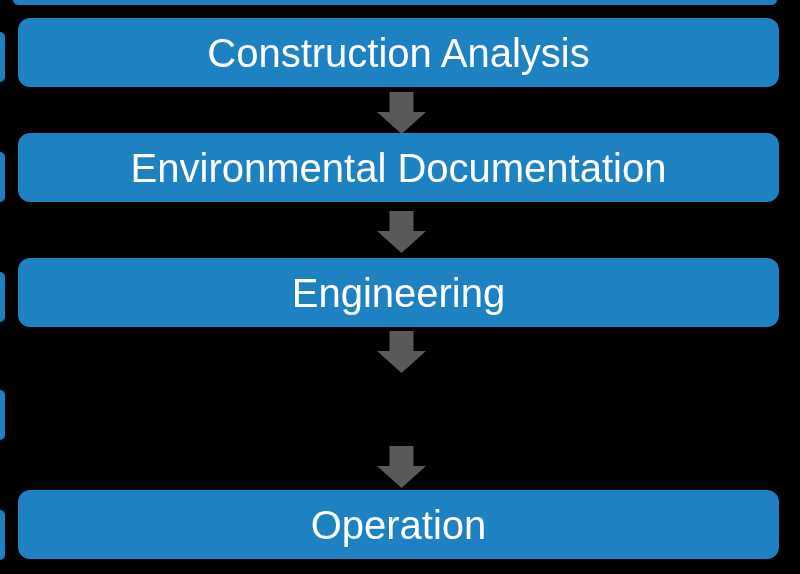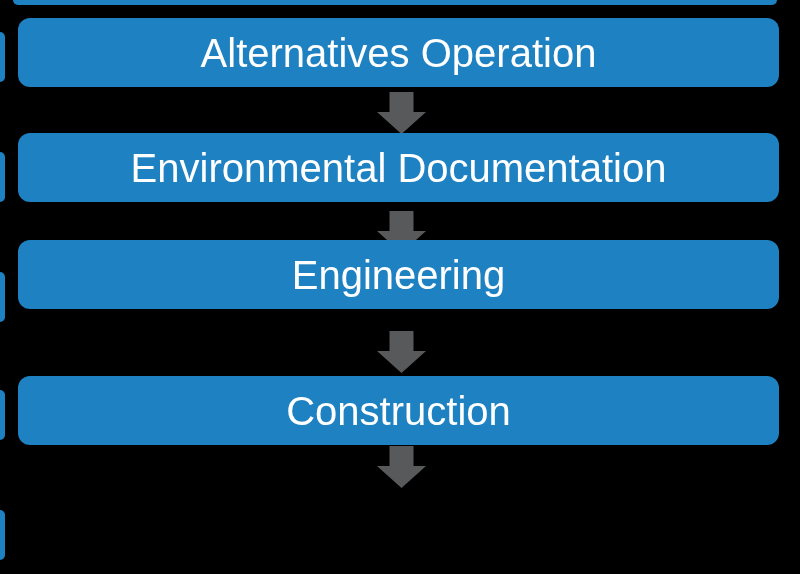--- a/index.html
+++ b/index.html
@@ -22,21 +22,21 @@
     display: flex;
     align-items: center;
     justify-content: center;
     font-size: 40px;
     line-height: 1;
     letter-spacing: 0px;
     white-space: nowrap;
   }
   .step-1 { top: 18px;  }
   .step-2 { top: 133px; }
-  .step-3 { top: 240px; }
+  .step-3 { top: 258px; }
   .step-4 { top: 376px; }
   .step-5 { top: 490px; }
   .arrow {
     position: absolute;
     left: 377px;
     width: 49px;
     height: 42px;
   }
   .arrow polygon { fill: #58595B; }
   .arrow-1 { top: 92px;  }
@@ -72,21 +72,21 @@
 <div class="canvas">
 
   <div class="top-sliver"></div>
   <div class="left-sliver ls-1"></div>
   <div class="left-sliver ls-2"></div>
   <div class="left-sliver ls-3"></div>
   <div class="left-sliver ls-4"></div>
   <div class="left-sliver ls-5"></div>
 
   <div class="step step-1">
-    <span>Alternatives Operation</span>
+    <span>Construction Analysis</span>
   </div>
 
   <svg class="arrow arrow-1" viewBox="0 0 49 42" aria-hidden="true">
     <polygon points="12.5,0 36.5,0 36.5,20 49,20 24.5,42 0,20 12.5,20"></polygon>
   </svg>
 
   <div class="step step-2">
     <span>Environmental Documentation</span>
   </div>
 
@@ -95,22 +95,22 @@
   </svg>
 
   <div class="step step-3">
     <span>Engineering</span>
   </div>
 
   <svg class="arrow arrow-3" viewBox="0 0 49 42" aria-hidden="true">
     <polygon points="12.5,0 36.5,0 36.5,20 49,20 24.5,42 0,20 12.5,20"></polygon>
   </svg>
 
-  <div class="step step-4">
-    <span>Construction</span>
-  </div>
 
   <svg class="arrow arrow-4" viewBox="0 0 49 42" aria-hidden="true">
     <polygon points="12.5,0 36.5,0 36.5,20 49,20 24.5,42 0,20 12.5,20"></polygon>
   </svg>
 
+  <div class="step step-5">
+    <span>Operation</span>
+  </div>
 
 </div>
 
 </body></html>

